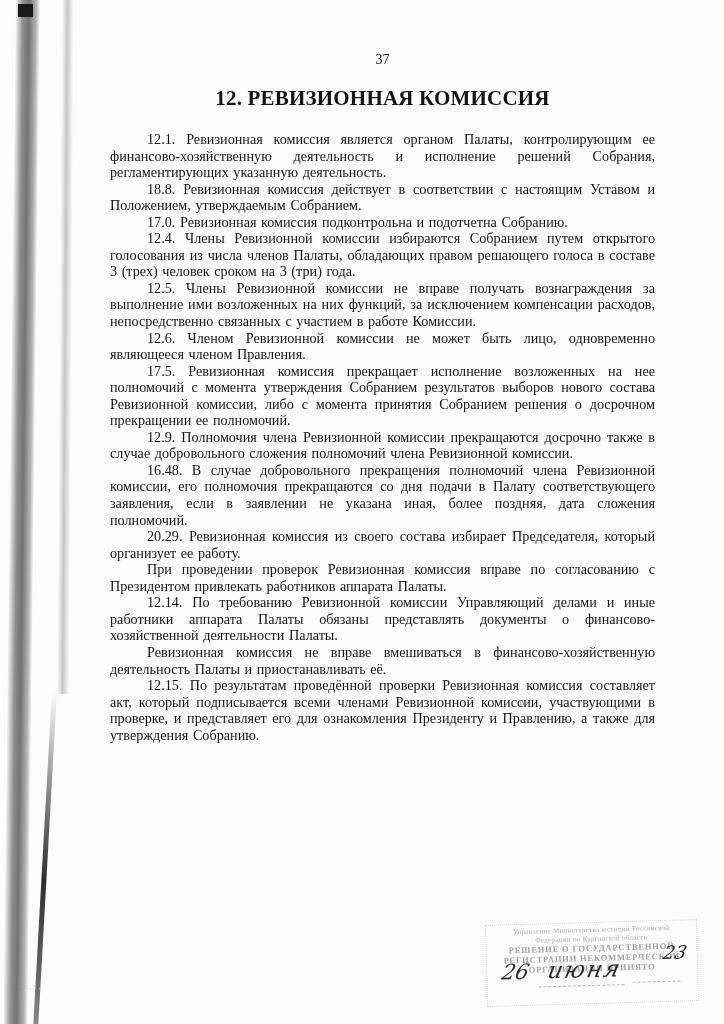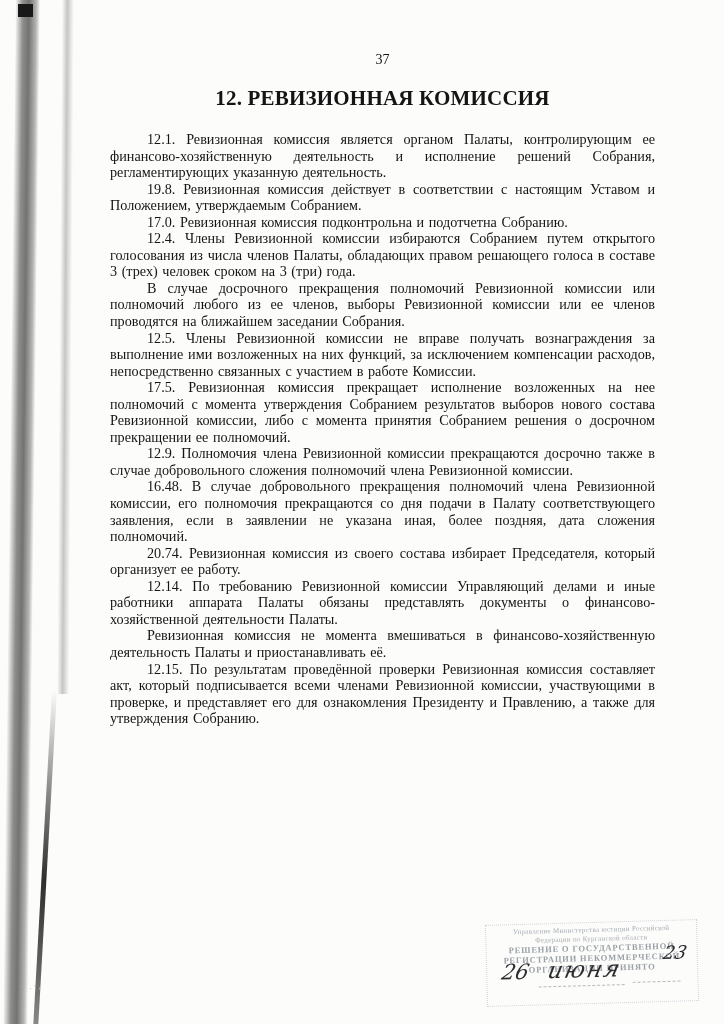--- a/index.html
+++ b/index.html
@@ -173,31 +173,32 @@
   <div class="scan-strip-light"></div>
   <div class="scan-crease"></div>
   <div class="corner-mark"></div>
   <div class="pencil-marks">· .·,</div>
 
   <div class="page-number">37</div>
   <div class="doc-title">12. РЕВИЗИОННАЯ КОМИССИЯ</div>
 
   <div class="text-block">
       <p class="para">12.1. Ревизионная комиссия является органом Палаты, контролирующим ее финансово-хозяйственную деятельность и исполнение решений Собрания, регламентирующих указанную деятельность.</p>
-      <p class="para">19.8. Ревизионная комиссия действует в соответствии с настоящим Уставом и Положением, утверждаемым Собранием.</p>
+      <p class="para">18.8. Ревизионная комиссия действует в соответствии с настоящим Уставом и Положением, утверждаемым Собранием.</p>
       <p class="para">17.0. Ревизионная комиссия подконтрольна и подотчетна Собранию.</p>
       <p class="para">12.4. Члены Ревизионной комиссии избираются Собранием путем открытого голосования из числа членов Палаты, обладающих правом решающего голоса в составе 3 (трех) человек сроком на 3 (три) года.</p>
-      <p class="para">В случае досрочного прекращения полномочий Ревизионной комиссии или полномочий любого из ее членов, выборы Ревизионной комиссии или ее членов проводятся на ближайшем заседании Собрания.</p>
       <p class="para">12.5. Члены Ревизионной комиссии не вправе получать вознаграждения за выполнение ими возложенных на них функций, за исключением компенсации расходов, непосредственно связанных с участием в работе Комиссии.</p>
+      <p class="para">12.6. Членом Ревизионной комиссии не может быть лицо, одновременно являющееся членом Правления.</p>
       <p class="para">17.5. Ревизионная комиссия прекращает исполнение возложенных на нее полномочий с момента утверждения Собранием результатов выборов нового состава Ревизионной комиссии, либо с момента принятия Собранием решения о досрочном прекращении ее полномочий.</p>
       <p class="para">12.9. Полномочия члена Ревизионной комиссии прекращаются досрочно также в случае добровольного сложения полномочий члена Ревизионной комиссии.</p>
       <p class="para">16.48. В случае добровольного прекращения полномочий члена Ревизионной комиссии, его полномочия прекращаются со дня подачи в Палату соответствующего заявления, если в заявлении не указана иная, более поздняя, дата сложения полномочий.</p>
-      <p class="para">20.74. Ревизионная комиссия из своего состава избирает Председателя, который организует ее работу.</p>
+      <p class="para">20.29. Ревизионная комиссия из своего состава избирает Председателя, который организует ее работу.</p>
+      <p class="para">При проведении проверок Ревизионная комиссия вправе по согласованию с Президентом привлекать работников аппарата Палаты.</p>
       <p class="para">12.14. По требованию Ревизионной комиссии Управляющий делами и иные работники аппарата Палаты обязаны представлять документы о финансово-хозяйственной деятельности Палаты.</p>
-      <p class="para">Ревизионная комиссия не момента вмешиваться в финансово-хозяйственную деятельность Палаты и приостанавливать её.</p>
+      <p class="para">Ревизионная комиссия не вправе вмешиваться в финансово-хозяйственную деятельность Палаты и приостанавливать её.</p>
       <p class="para">12.15. По результатам проведённой проверки Ревизионная комиссия составляет акт, который подписывается всеми членами Ревизионной комиссии, участвующими в проверке, и представляет его для ознакомления Президенту и Правлению, а также для утверждения Собранию.</p>
     </div>
 
   <div class="margin-note">ц-</div>
 
   <div class="stamp">
     <div class="frame"></div>
     <div class="s-body">
       <div class="s-small">Управление Министерства юстиции Российской</div>
       <div class="s-small">Федерации по Курганской области</div>

